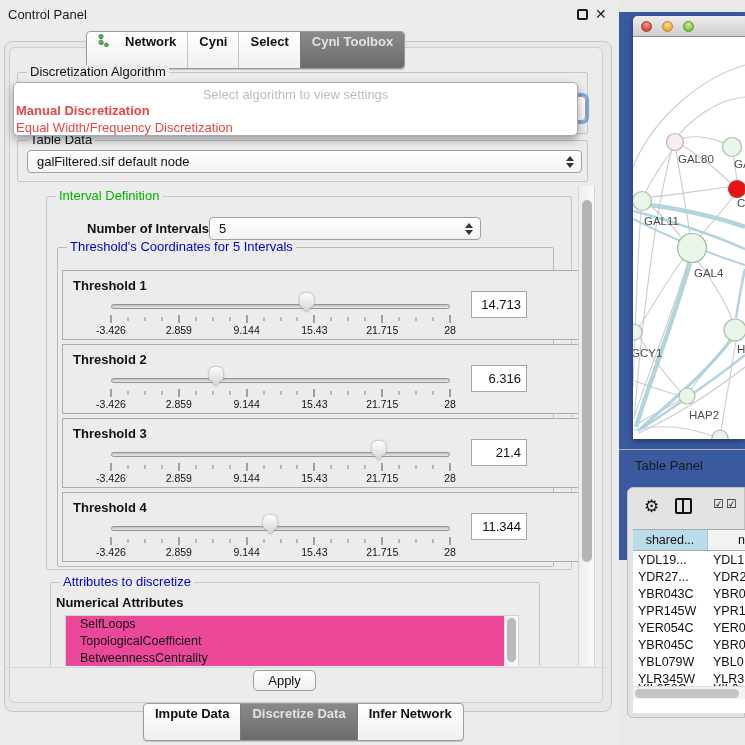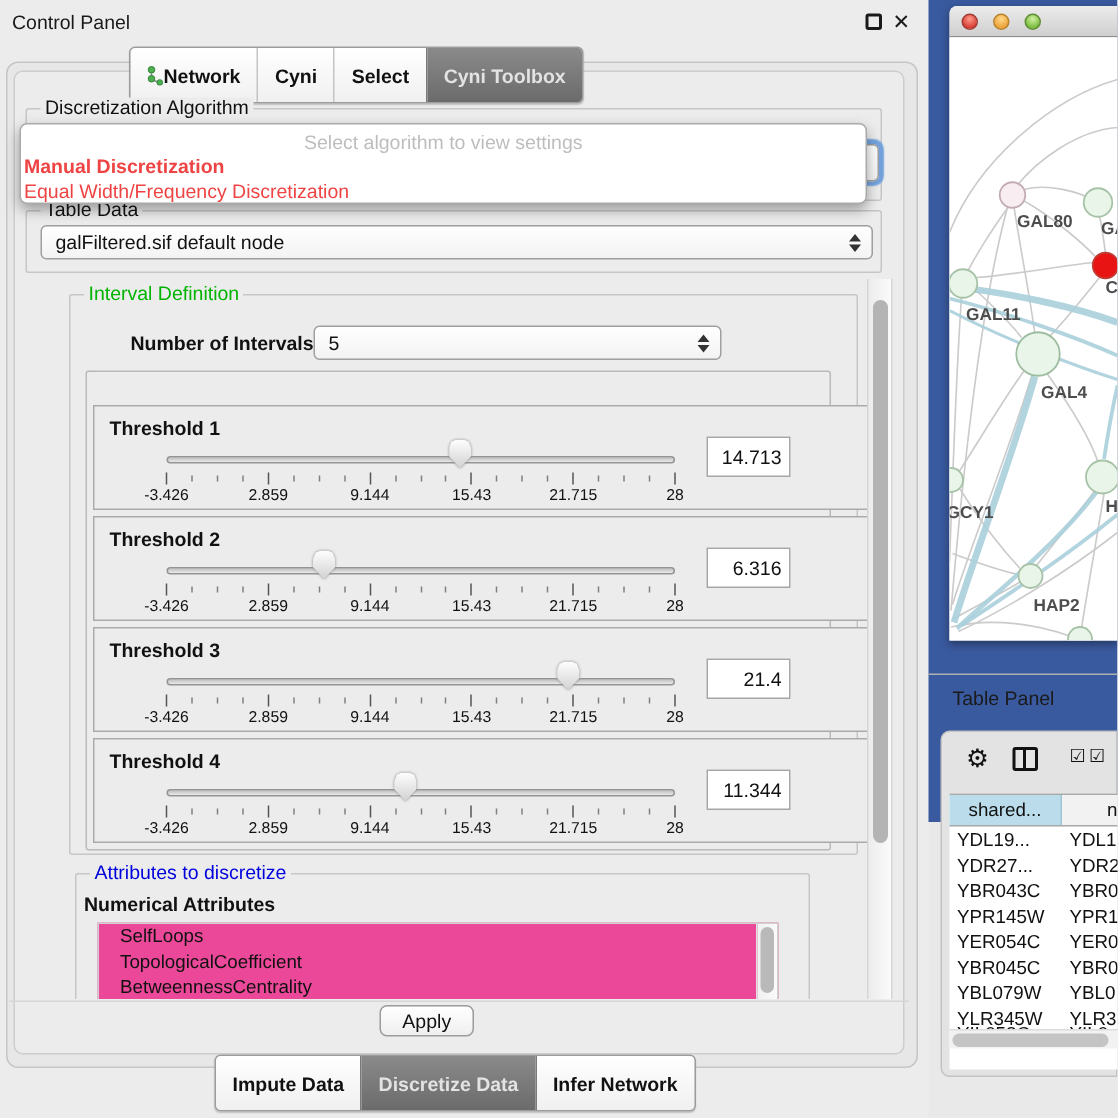--- a/index.html
+++ b/index.html
@@ -7,21 +7,21 @@
   body { font-family:"Liberation Sans","DejaVu Sans",sans-serif; background:#ECECEC; position:relative; font-size:13px; color:#111; }
 
   
   #control-panel { position:absolute; left:0; top:0; width:619px; height:745px; background:#ECECEC; }
   .titlebar { position:absolute; left:0; top:0; width:619px; height:28px; }
   .titlebar-label { position:absolute; left:8px; top:7px; font-size:13px; color:#1a1a1a; }
   .float-box { position:absolute; left:577px; top:9px; width:11px; height:11px; border:2px solid #1a1a1a; border-radius:2px; }
   .close-x { position:absolute; left:595px; top:6px; font-size:14px; font-weight:bold; color:#1a1a1a; }
 
   .segctl { position:absolute; display:flex; border:1px solid #9c9c9c; border-radius:4px; overflow:hidden; background:linear-gradient(#ffffff,#f0f0f0); box-shadow:0 1px 1px rgba(0,0,0,.18); }
-  .seg { padding:2px 11px; font-size:13px; font-weight:600; color:#111; border-left:1px solid #c4c4c4; white-space:nowrap; display:flex; align-items:center; gap:0; height:36px; }
+  .seg { padding:2px 11px; font-size:13px; font-weight:600; color:#111; border-left:1px solid #c4c4c4; white-space:nowrap; display:flex; align-items:flex-start; gap:16px; height:36px; }
   .seg:first-child { border-left:none; }
   .seg.sel { background:linear-gradient(#8a8a8a,#6b6b6b); color:#e3e3e3; border-left-color:#7a7a7a; }
   .seg.sel + .seg { border-left-color:#7a7a7a; }
   #top-tabs { left:86px; top:31px; }
   #bottom-tabs { left:143px; top:703px; }
 
   .outer-panel { position:absolute; left:4px; top:41px; width:608px; height:671px; border:1px solid #c6c6c6; border-radius:8px; background:#e7e7e7; }
   .inner-panel { position:absolute; left:9px; top:47px; width:594px; height:656px; border:1px solid #cdcdcd; border-radius:6px; background:#ECECEC; }
 
   .group { position:absolute; border:1px solid #c6c6c6; border-radius:2px; }
@@ -66,21 +66,21 @@
   #attr-list { position:absolute; background:#ec4899; border:1px solid #d0d0d0; }
   #attr-list .item { padding-left:14px; height:17px; line-height:17px; font-size:12.5px; white-space:nowrap; }
   #attr-list .lscroll { position:absolute; right:0; top:0; width:14px; height:100%; background:linear-gradient(to right,#f0f0f0,#fafafa); border-left:1px solid #e0e0e0; }
   #attr-list .lthumb { position:absolute; left:2px; top:2px; width:9px; height:44px; background:#b9b9b9; border-radius:5px; }
 
   #apply-btn { position:absolute; left:253px; top:670px; width:63px; height:21px; background:linear-gradient(#ffffff,#efefef); border:1px solid #9c9c9c; border-radius:5px; font-size:13px; text-align:center; line-height:19px; }
   #sep-line { position:absolute; left:6px; top:667px; width:600px; height:1px; background:#d6d6d6; }
 
   
   #right-side { position:absolute; left:619px; top:0; width:126px; height:745px; background:#E9E9E9; }
-  #net-frame { position:absolute; left:0; top:0; width:126px; height:548px; background:#3A5A9F;font-weight:bold; }
+  #net-frame { position:absolute; left:0; top:12px; width:126px; height:548px; background:#3A5A9F; }
   #mac-window { position:absolute; left:14px; top:4px; width:112px; height:423px; background:#fff; border-radius:5px 0 0 0; box-shadow:0 2px 6px rgba(0,0,0,.4); }
   #mac-titlebar { position:absolute; left:0; top:0; width:112px; height:21px; background:linear-gradient(#ececec,#cfcfcf); border-bottom:1px solid #8e8e8e; border-radius:5px 0 0 0; }
   .light { position:absolute; top:5px; width:11px; height:11px; border-radius:50%; }
   .light.red    { left:8px;  background:radial-gradient(circle at 50% 30%, #ff9a8a, #d8423a 70%); border:1px solid #a23c33; }
   .light.orange { left:29px; background:radial-gradient(circle at 50% 30%, #ffd98a, #eea43c 70%); border:1px solid #b8832c; }
   .light.green  { left:50px; background:radial-gradient(circle at 50% 30%, #d2f0a2, #7dbe41 70%); border:1px solid #5e8e33; }
   #net-canvas { position:absolute; left:0; top:21px; width:112px; height:402px; overflow:hidden; background:#fff; }
 
   #tp-header { position:absolute; left:0; top:449px; width:126px; height:31px; border-top:1px solid #b0b0b0; }
   #tp-header span { position:absolute; left:16px; top:8px; font-size:13px; color:#1a1a1a; }
@@ -163,20 +163,21 @@
     <div class="group" style="left:36px;top:10px;width:526px;height:374px;">
       <span class="group-title gt-green">Interval Definition</span>
 
       <span class="bold-label" style="left:40px;top:24px;">Number of Intervals</span>
       <div class="combo" style="left:162px;top:20px;width:272px;height:23px;">
         <span>5</span>
         <span class="stepper"></span>
       </div>
 
       <div class="group" style="left:10px;top:50px;width:497px;height:320px;border-color:#b9b9b9;">
+        <span class="group-title gt-blue">Threshold's Coordinates for 5 Intervals</span>
 
         <div class="threshold-box" style="top:22px;">
           <span class="bold-label" style="left:10px;top:7px;">Threshold 1</span>
           <div class="track"></div>
           <div class="handle-zone">
               <div class="handle-wrap" style="left: 57.7197%;">
                 <div class="handle"></div>
               </div>
             </div>
           <div class="ticks">

